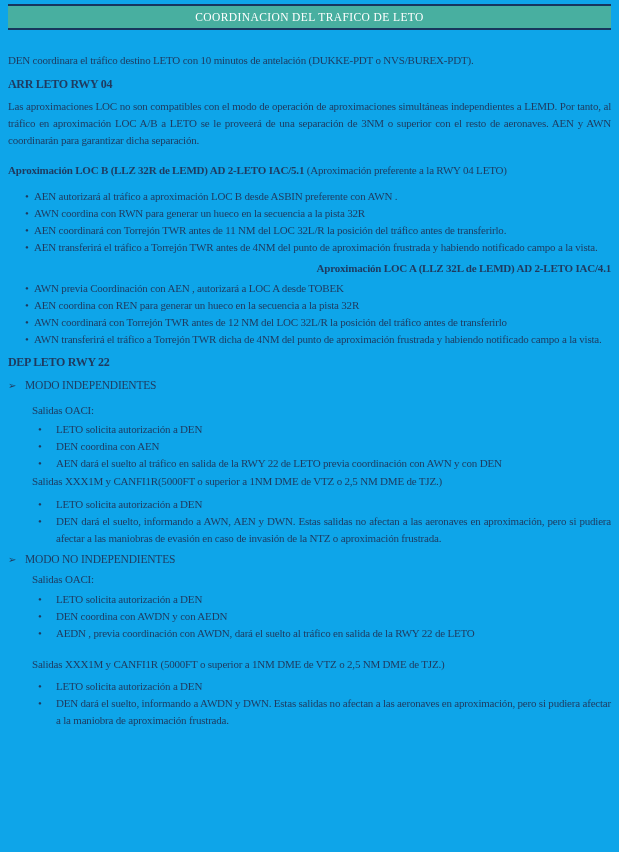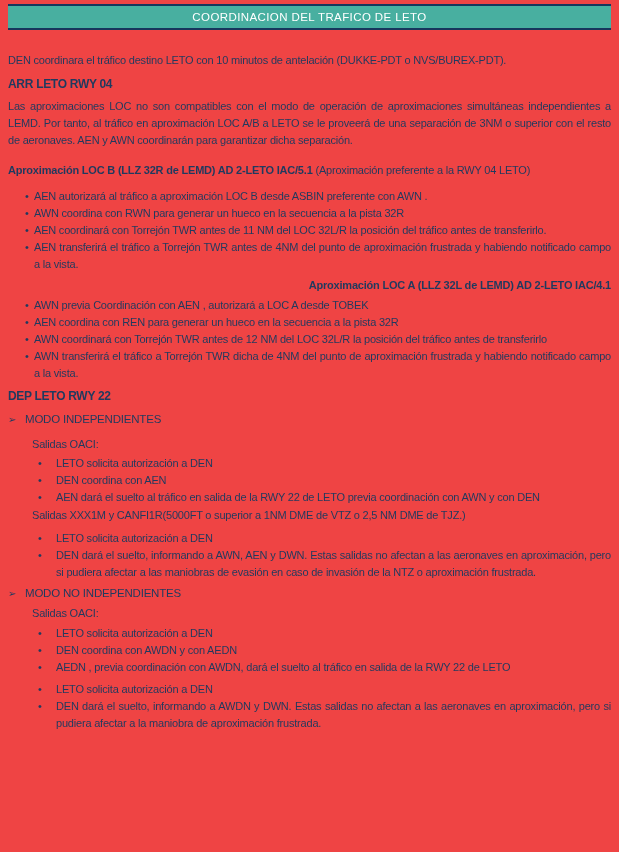--- a/index.html
+++ b/index.html
@@ -1,20 +1,20 @@
 <!DOCTYPE html>
 <html><head>
 <meta charset="utf-8">
 <style>
   html,body { margin:0; padding:0; background:#ffffff; }
   .page {
     width:619px; height:852px; box-sizing:border-box;
-    background:#ef4444; overflow:hidden;
+    background:#0ea5e9; overflow:hidden;
     padding:4px 8px 0 8px;
-    font-family:Liberation Sans, sans-serif;
+    font-family:Liberation Serif, serif;
     color:#1f3a5f;
     font-size:11px; line-height:17px;
     letter-spacing:-0.2px;
   }
   .header-bar {
     background:#48afa0;
     border-top:2px solid #17365d;
     border-bottom:2px solid #17365d;
     height:22px;
     display:flex; align-items:center; justify-content:center;
@@ -159,20 +159,21 @@
     <div class="bi">
         <span class="mk">•</span>
         <span class="tx">DEN coordina con AWDN y con AEDN</span>
       </div>
     <div class="bi">
         <span class="mk">•</span>
         <span class="tx">AEDN , previa coordinación con AWDN, dará el suelto al tráfico en salida de la RWY 22 de LETO</span>
       </div>
   </div>
 
+  <div class="gl gap">Salidas XXX1M y CANFI1R (5000FT o superior a 1NM DME de VTZ o 2,5 NM DME de TJZ.)</div>
   <div class="blist l2 il3">
     <div class="bi">
         <span class="mk">•</span>
         <span class="tx">LETO solicita autorización a DEN</span>
       </div>
     <div class="bi">
         <span class="mk">•</span>
         <span class="tx">DEN dará el suelto, informando a AWDN y DWN. Estas salidas no afectan a las aeronaves en aproximación, pero si pudiera afectar a la maniobra de aproximación frustrada.</span>
       </div>
   </div>

